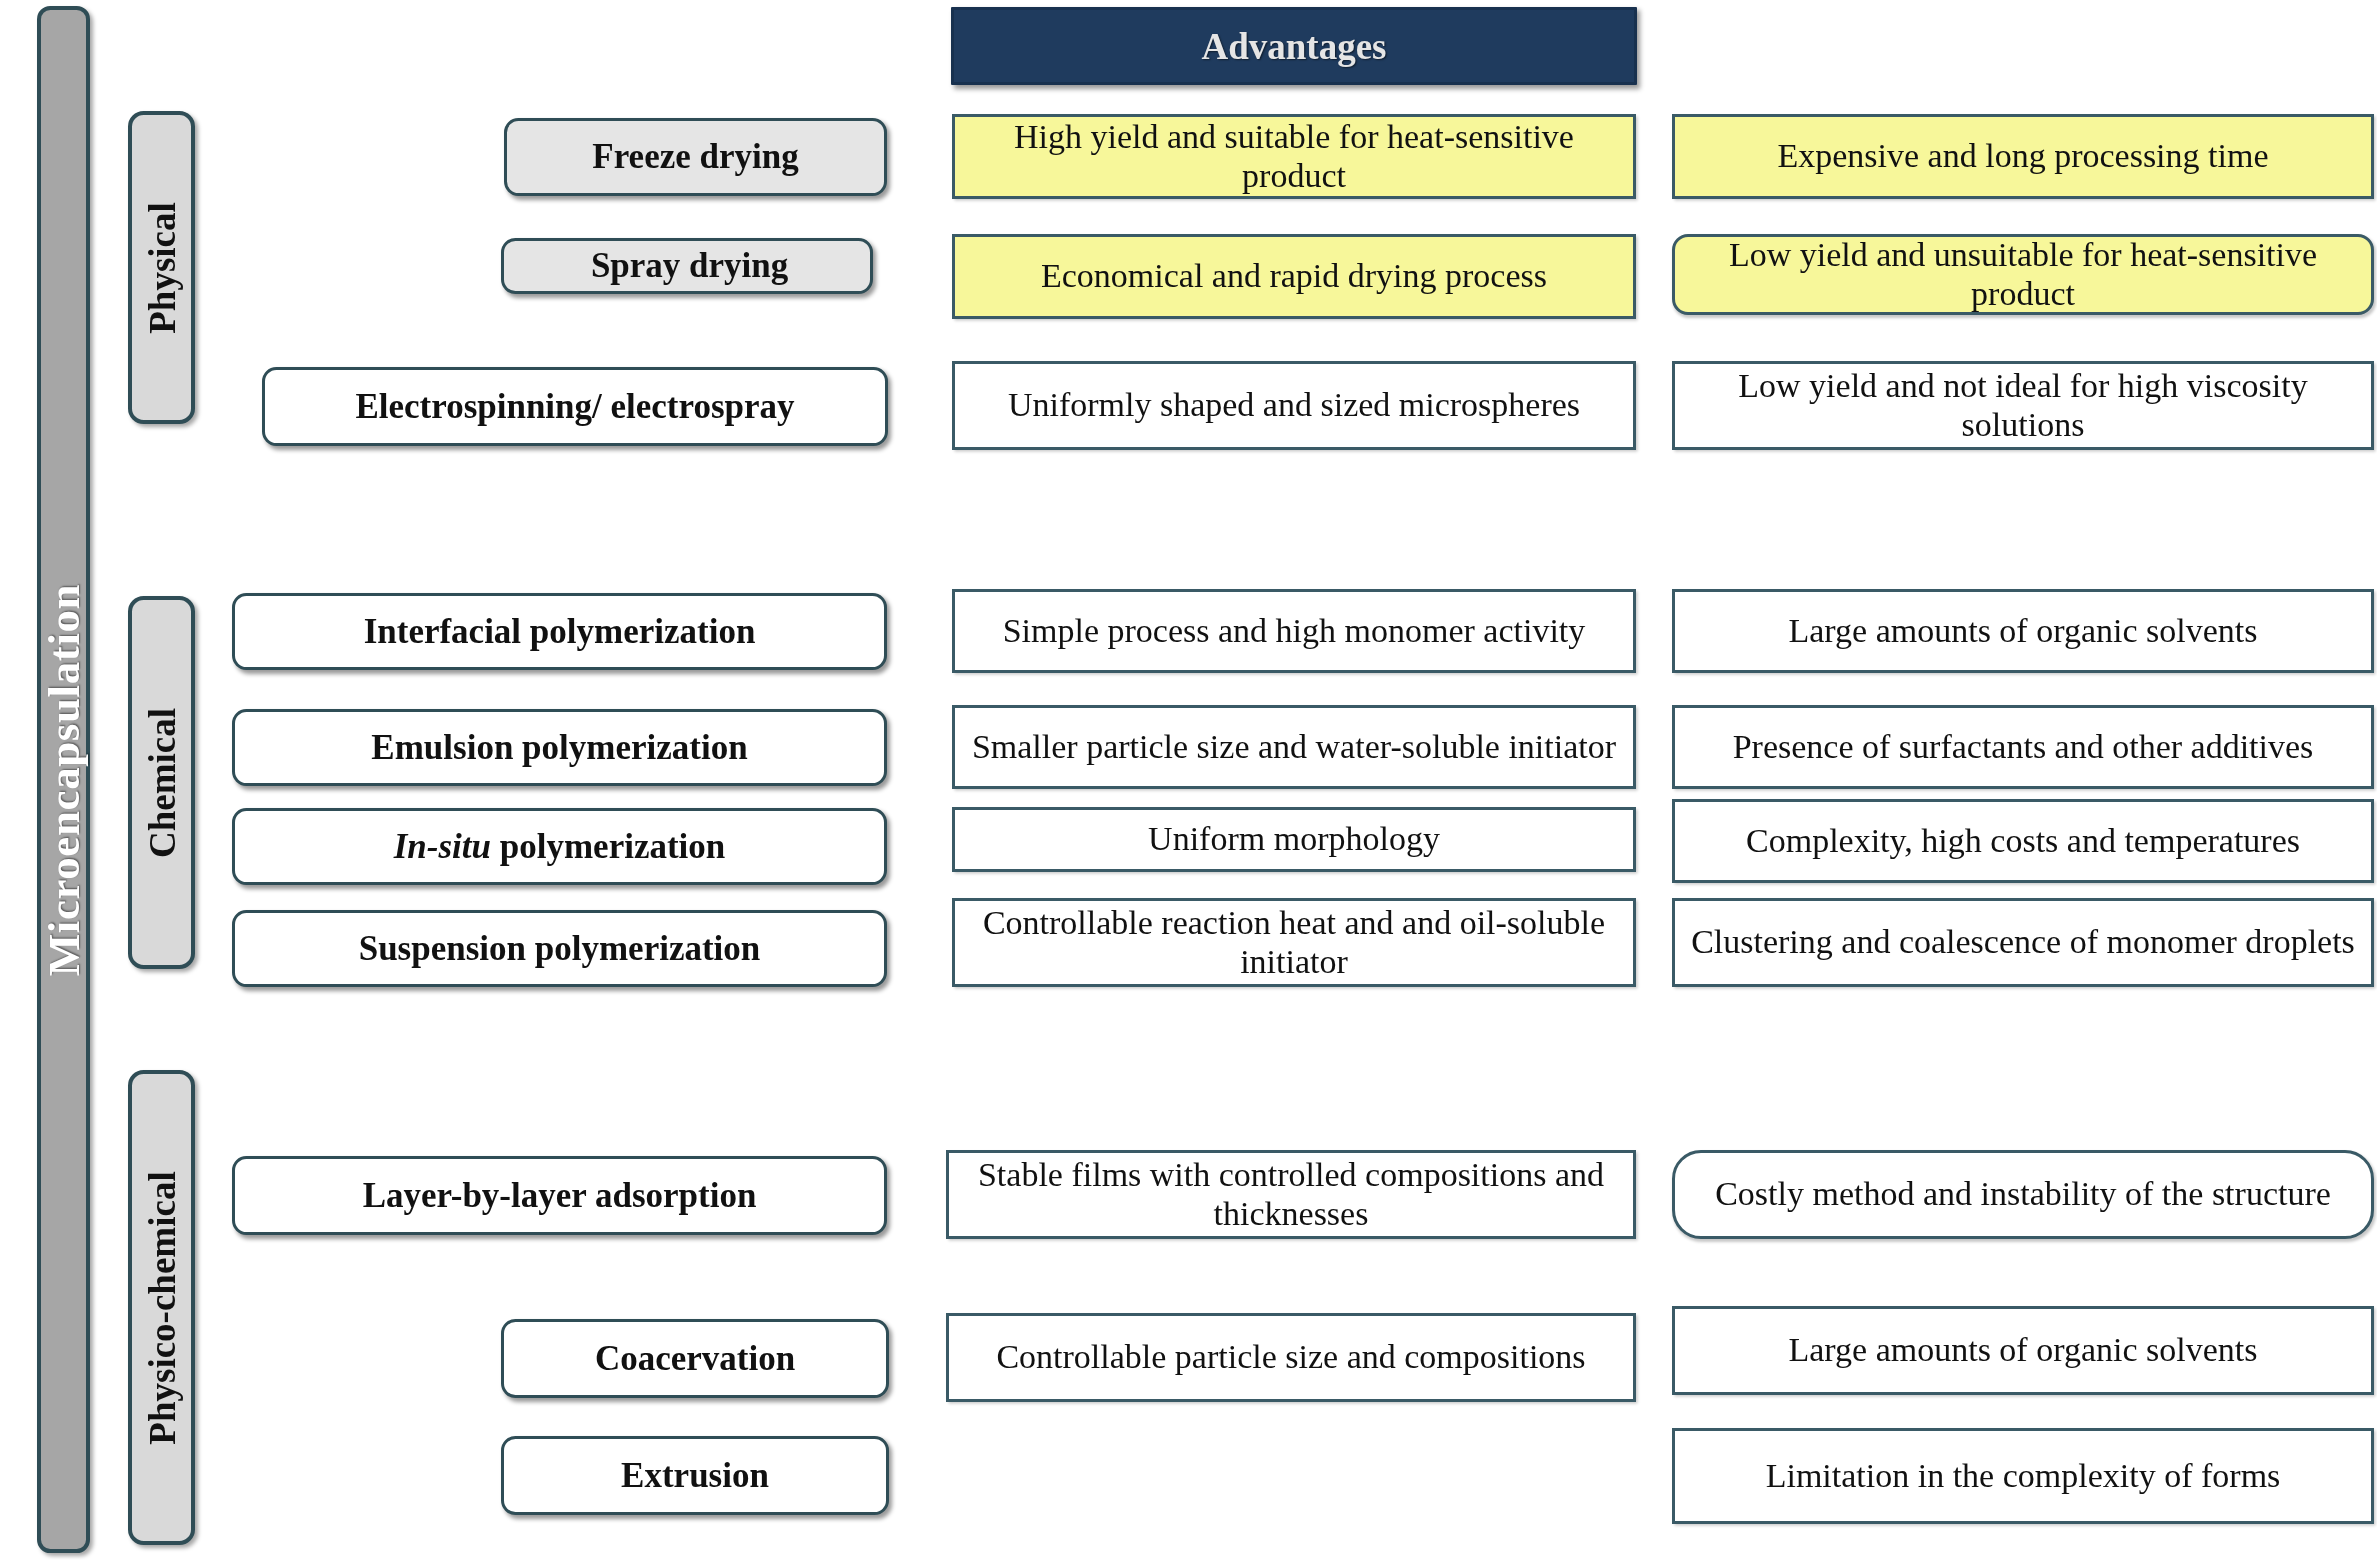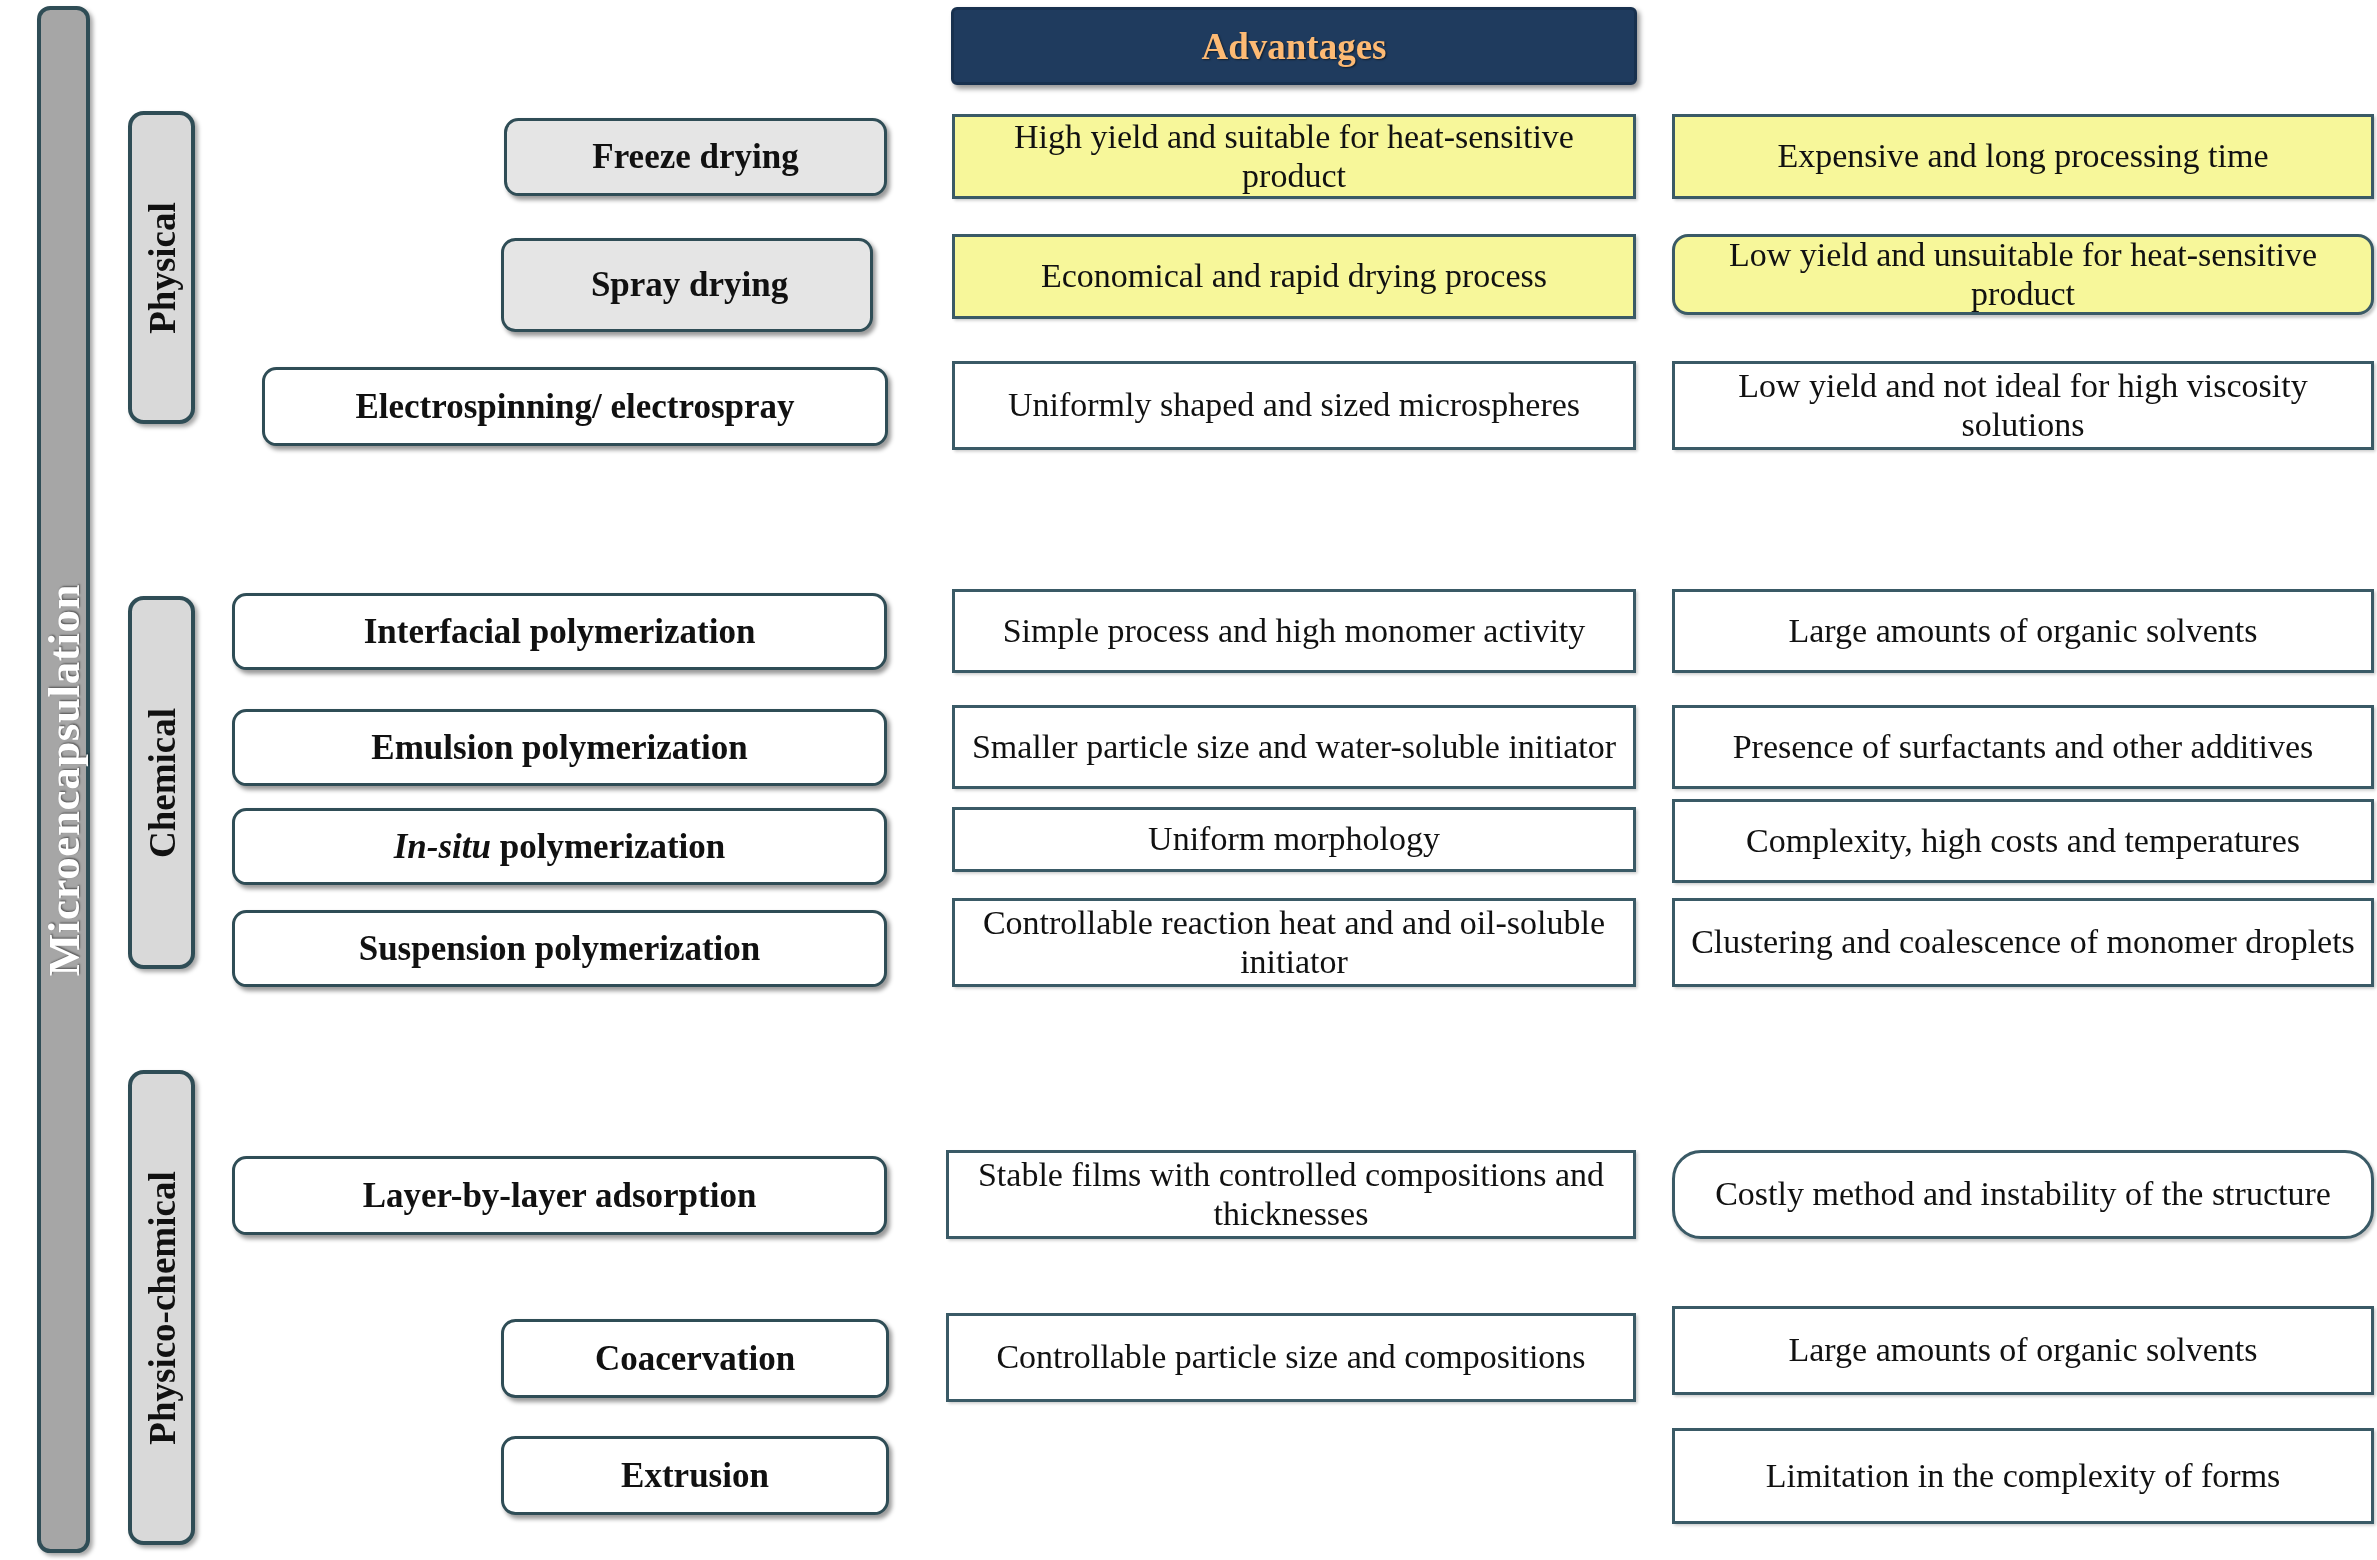--- a/index.html
+++ b/index.html
@@ -79,24 +79,24 @@
     background:#e5e5e5;
   }
   .method .ital{font-style:italic;}
 
   
   .hdr{
     position:absolute;
     box-sizing:border-box;
     background:#1f3b5e;
     border:3px solid #18314f;
-    border-radius:6px;
+    border-radius:1px;
     box-shadow:3px 3.6px 4.8px rgba(0,0,0,.40);
     display:flex;align-items:center;justify-content:center;
-    color:#fdba74;
+    color:#e5e5e5;
     font-weight:bold;
     font-size:37px;
     text-shadow:1.2px 1.2px 1.8px rgba(0,0,0,.5);
   }
 
   
   .cell{
     position:absolute;
     box-sizing:border-box;
     background:#ffffff;
@@ -130,21 +130,21 @@
   <div class="cat-pill" style="left:128px;top:1070px;width:67px;height:475px;">
     <span class="vtext">Physico-chemical</span>
   </div>
 
   <div class="hdr" style="left:951px;top:7.2px;width:686px;height:78px;">Advantages</div>
 
   <div class="method accent box" style="left:504px;top:118px;width:383px;height:78px;">Freeze drying</div>
   <div class="cell hl" style="left:1672px;top:114px;width:702px;height:85px;">Expensive and long processing time</div>
   <div class="cell hl" style="left:952px;top:114px;width:684px;height:85px;">High yield and suitable for heat-sensitive product</div>
 
-  <div class="method accent box" style="left:501px;top:238px;width:372px;height:94px;padding-left:16px;">Spray drying</div>
+  <div class="method accent box" style="left:501px;top:238px;width:372px;height:56px;padding-left:16px;">Spray drying</div>
   <div class="cell hl" style="left:952px;top:234px;width:684px;height:85px;">Economical and rapid drying process</div>
   <div class="cell hl" style="left:1672px;top:234px;width:702px;height:81px;border-radius:16px;">Low yield and unsuitable for heat-sensitive product</div>
 
   <div class="method box" style="left:262px;top:367px;width:626px;height:79px;">Electrospinning/ electrospray</div>
   <div class="cell" style="left:952px;top:361px;width:684px;height:89px;">Uniformly shaped and sized microspheres</div>
   <div class="cell" style="left:1672px;top:361px;width:702px;height:89px;">Low yield and not ideal for high viscosity solutions</div>
 
   <div class="method box" style="left:232px;top:593px;width:655px;height:77px;">Interfacial polymerization</div>
   <div class="cell" style="left:952px;top:589px;width:684px;height:84px;">Simple process and high monomer activity</div>
   <div class="cell" style="left:1672px;top:589px;width:702px;height:84px;">Large amounts of organic solvents</div>

